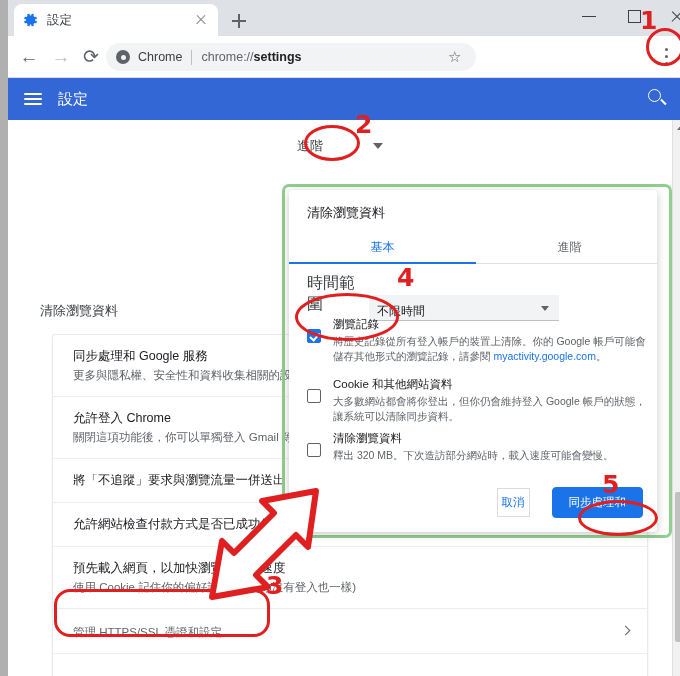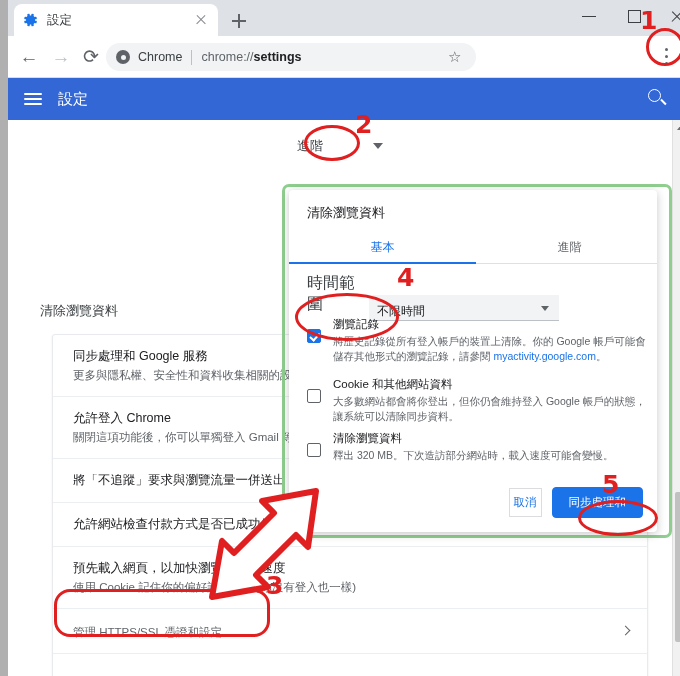--- a/index.html
+++ b/index.html
@@ -249,21 +249,21 @@
   .cbtext { flex:1 1 auto; }
   .cbtext .h { font-size:11.5px; color:#202124; line-height:16px; }
   .cbtext .d { font-size:10.5px; color:#5f6368; line-height:15px; margin-top:2px; }
   .cbtext .d a { color:#1a73e8; text-decoration:none; }
   #dlg-actions {
     position:absolute; right:14px; bottom:14px; display:flex; align-items:center;
   }
   #btn-cancel {
     font-size:11.5px; color:#1a73e8; background:#fff;
     border:1px solid #dadce0; border-radius:0;
-    padding:6px 4px; cursor:pointer; margin-right:10px;
+    padding:6px 4px; cursor:pointer; margin-right:22px;
   }
   #btn-clear {
     font-size:11.5px; color:#fff; background:#1a73e8;
     border:1px solid #1a73e8; border-radius:4px;
     padding:7px 16px; cursor:pointer;
   }
 
   
   .anno { position:absolute; pointer-events:none; }
   .num {

